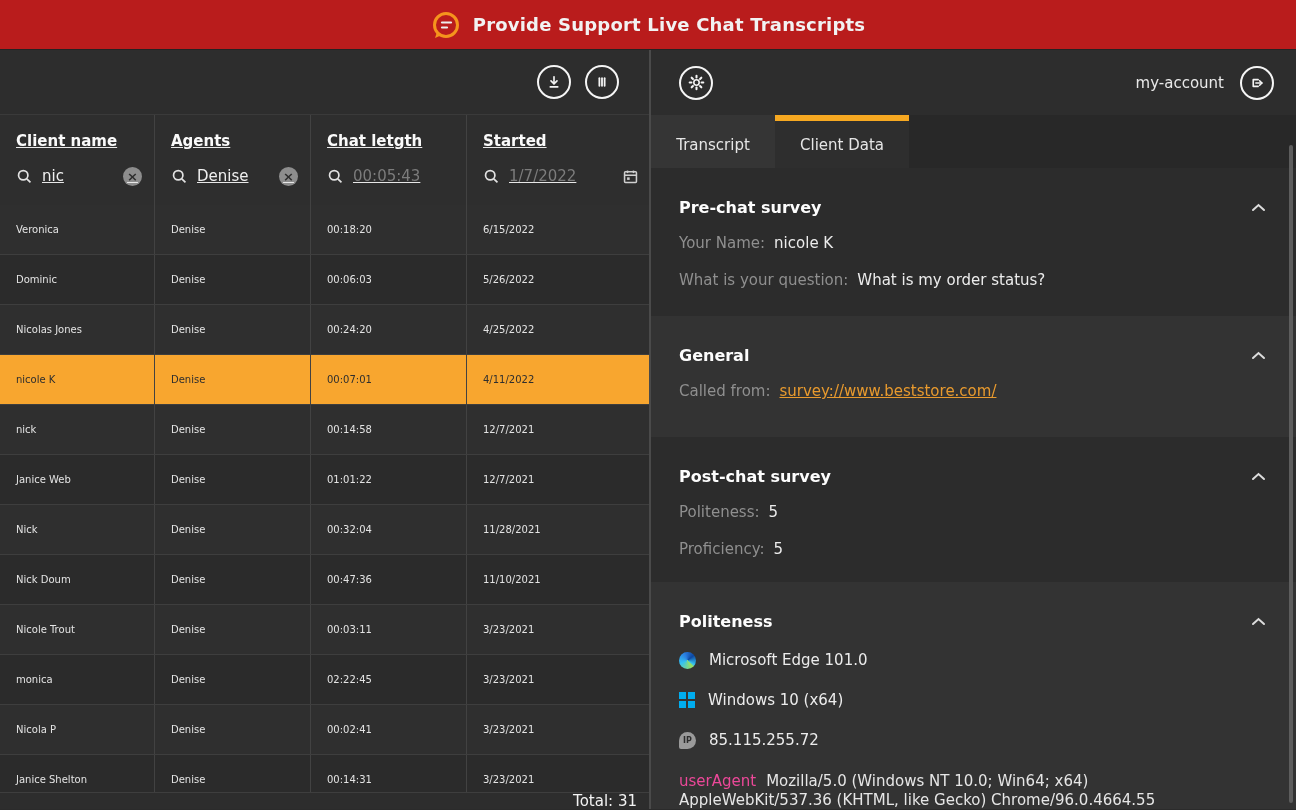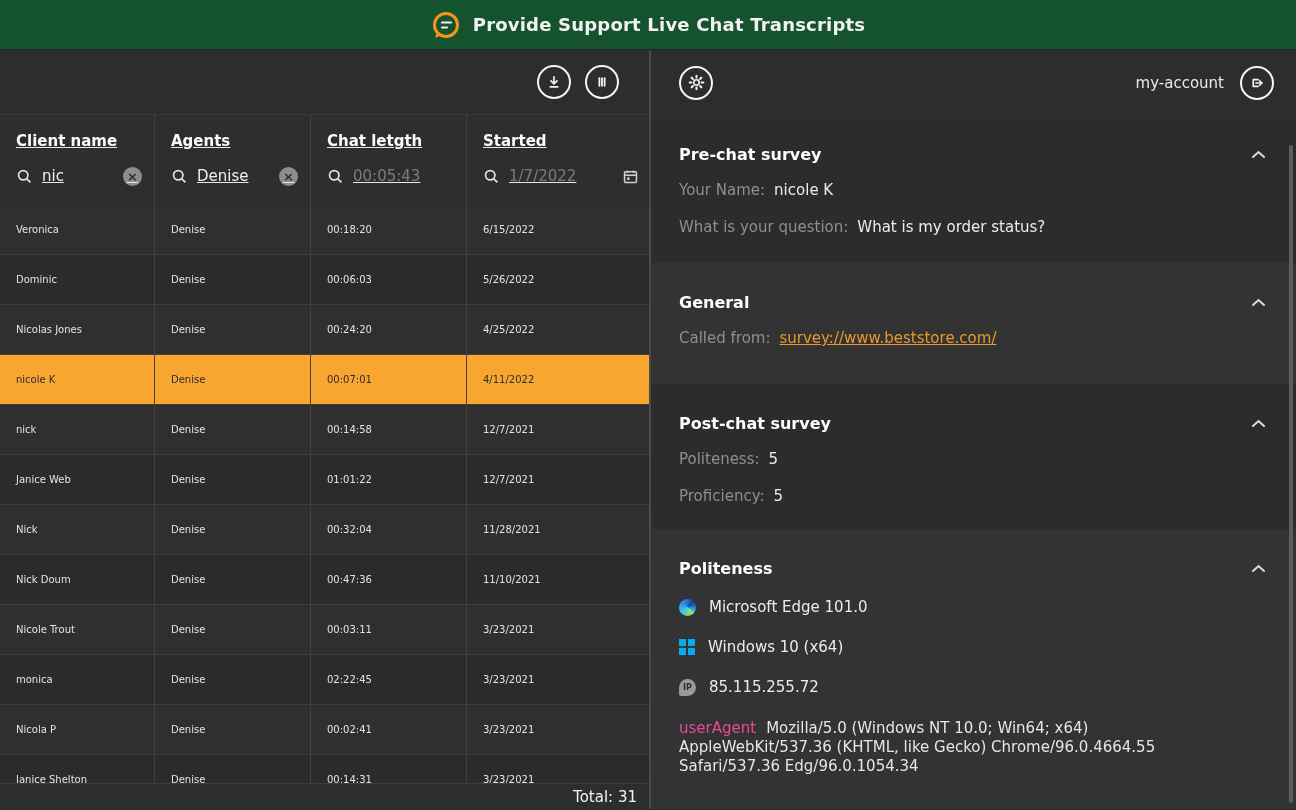--- a/index.html
+++ b/index.html
@@ -3,21 +3,21 @@
 <meta charset="utf-8">
 <style>
   * { margin:0; padding:0; box-sizing:border-box; }
   html,body { width:1296px; height:810px; overflow:hidden; }
   body {
     font-family:"DejaVu Sans","Liberation Sans",sans-serif;
     background:#2b2b2b; color:#e8e8e8; font-size:15px;
   }
   
   .topbar {
-    height:50px; background:#14532d; display:flex; align-items:center; justify-content:center; gap:12px;
+    height:50px; background:#b91c1c; display:flex; align-items:center; justify-content:center; gap:12px;
     border-bottom:1px solid #232323;
   }
   .topbar h1 { font-size:18px; font-weight:bold; color:#f2f2f2; letter-spacing:.2px; }
   
   .main { display:flex; height:759px; }
   .left-panel { width:651px; background:#2e2e2e; border-right:2px solid #4a4a4a; position:relative; display:flex; flex-direction:column; }
   .right-panel { flex:1; position:relative; display:flex; flex-direction:column; background:#2c2c2c; }
   
   .lp-toolbar { height:65px; background:#2d2d2d; display:flex; align-items:center; justify-content:flex-end; padding-right:30px; gap:14px; border-bottom:1px solid #3a3a3a; flex:none; }
   .rp-toolbar { height:65px; background:#2d2d2d; display:flex; align-items:center; padding:0 22px 0 28px; flex:none; }
@@ -34,21 +34,21 @@
   .filter-input::placeholder { color:#7c7c7c; opacity:1; }
   .clear-btn { width:19px; height:19px; border-radius:50%; background:#8d8d8d; color:#2d2d2d; display:flex; align-items:center; justify-content:center; font-size:13px; font-weight:bold; line-height:1; cursor:pointer; flex:none; }
   .rows { flex:1; overflow:hidden; }
   .trow { display:grid; grid-template-columns:155px 156px 156px 184px; height:50px; border-bottom:1px solid #3e3e3e; cursor:pointer; }
   .trow:nth-child(odd) { background:#2f2f2f; }
   .trow:nth-child(even) { background:#2b2b2b; }
   .trow.selected { background:#F8A62F; }
   .trow.selected .tcell { color:#2e2e2e; }
   .tcell { display:flex; align-items:center; padding-left:16px; color:#e4e4e4; font-size:10px; border-right:1px solid #424242; overflow:hidden; white-space:nowrap; }
   .tcell:last-child { border-right:none; }
-  .total-bar { position:absolute; left:0; right:0; bottom:0; height:26px; background:#2d2d2d; border-top:1px solid #3e3e3e; display:flex; align-items:center; justify-content:flex-end; padding-right:12px; color:#f3f3f3; font-size:15px; z-index:3; }
+  .total-bar { position:absolute; left:0; right:0; bottom:0; height:17px; background:#2d2d2d; border-top:1px solid #3e3e3e; display:flex; align-items:center; justify-content:flex-end; padding-right:12px; color:#f3f3f3; font-size:15px; z-index:3; }
   
   .tab-row { height:53px; background:#282828; display:flex; flex:none; }
   .tab { width:124px; display:flex; align-items:center; justify-content:center; font-size:15px; color:#e6e6e6; cursor:pointer; border-top:6px solid transparent; background:#353535; }
   .tab.active { width:134px; background:#2e2e2e; border-top-color:#F6A821; }
   
   .sections { flex:1; display:flex; flex-direction:column; overflow:hidden; }
   .section { padding:0 30px 0 28px; overflow:hidden; }
   .section.dark { background:#2c2c2c; }
   .section.light { background:#333333; }
   .sec-header { display:flex; align-items:center; justify-content:space-between; margin-top:30px; }
@@ -283,20 +283,24 @@
       <span class="account-label">my-account</span>
       <div class="icon-btn">
         <svg width="18" height="18" viewBox="0 0 24 24" fill="none" stroke="#f5f5f5" stroke-width="2.2" stroke-linecap="round" stroke-linejoin="round">
           <path d="M13.5 7.5 L7 7.5 L7 16.5 L13.5 16.5"></path>
           <line x1="10.5" y1="12" x2="18.5" y2="12"></line>
           <polyline points="15.5,9 18.5,12 15.5,15" fill="none"></polyline>
         </svg>
       </div>
     </div>
 
+    <div class="tab-row">
+      <div class="tab">Transcript</div>
+      <div class="tab active">Client Data</div>
+    </div>
 
     <div class="sections">
 
       <div class="section dark sec-prechat">
         <div class="sec-header">
           <span class="sec-title">Pre-chat survey</span>
           <span class="chevron">
             <svg width="15" height="9" viewBox="0 0 15 9" fill="none" stroke="#dcdcdc" stroke-width="2" stroke-linecap="round">
                 <polyline points="2,7 7.5,2 13,7"></polyline>
               </svg>

